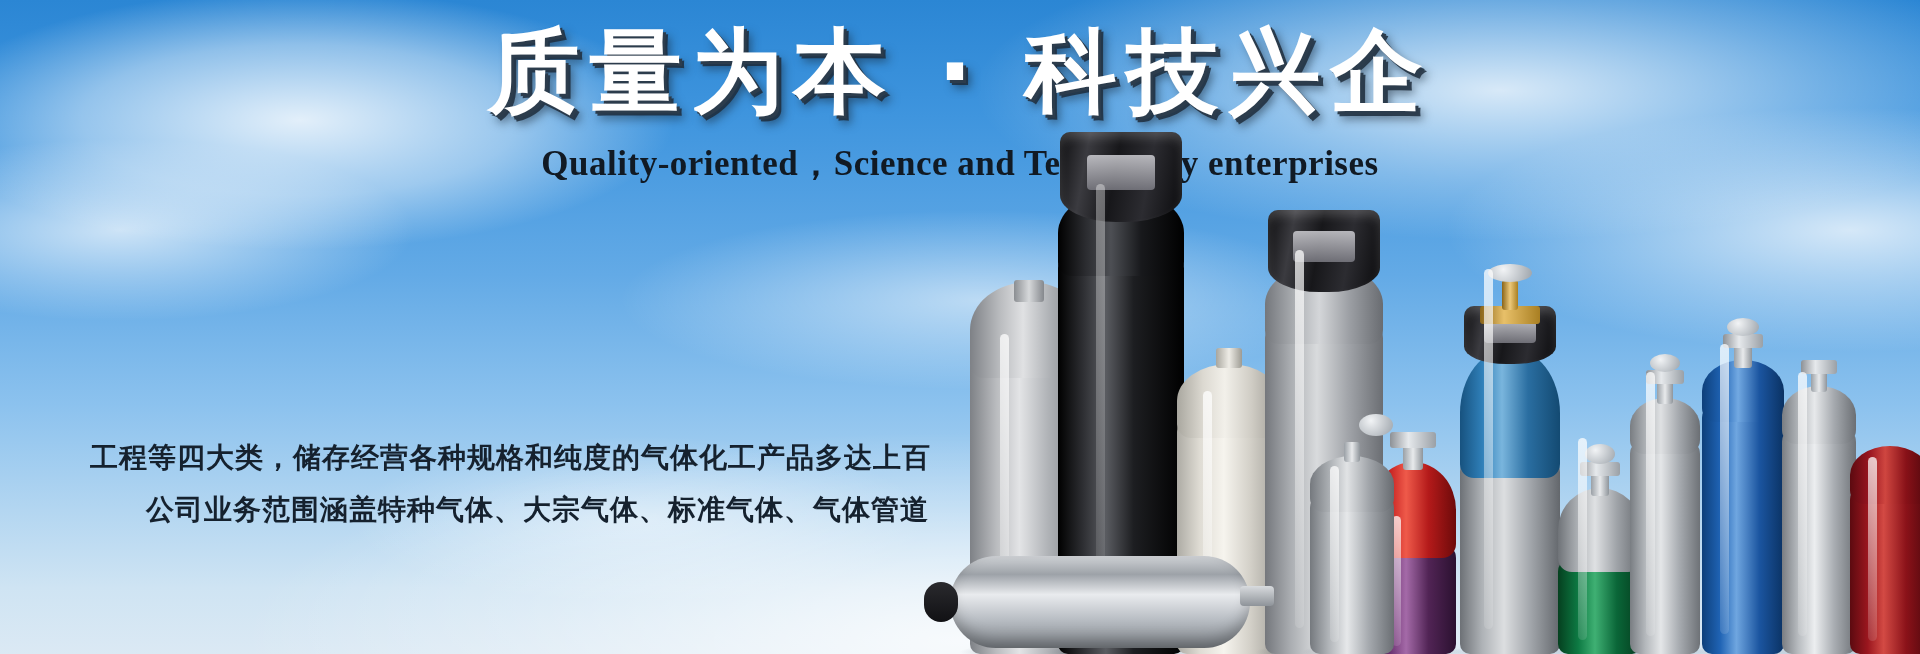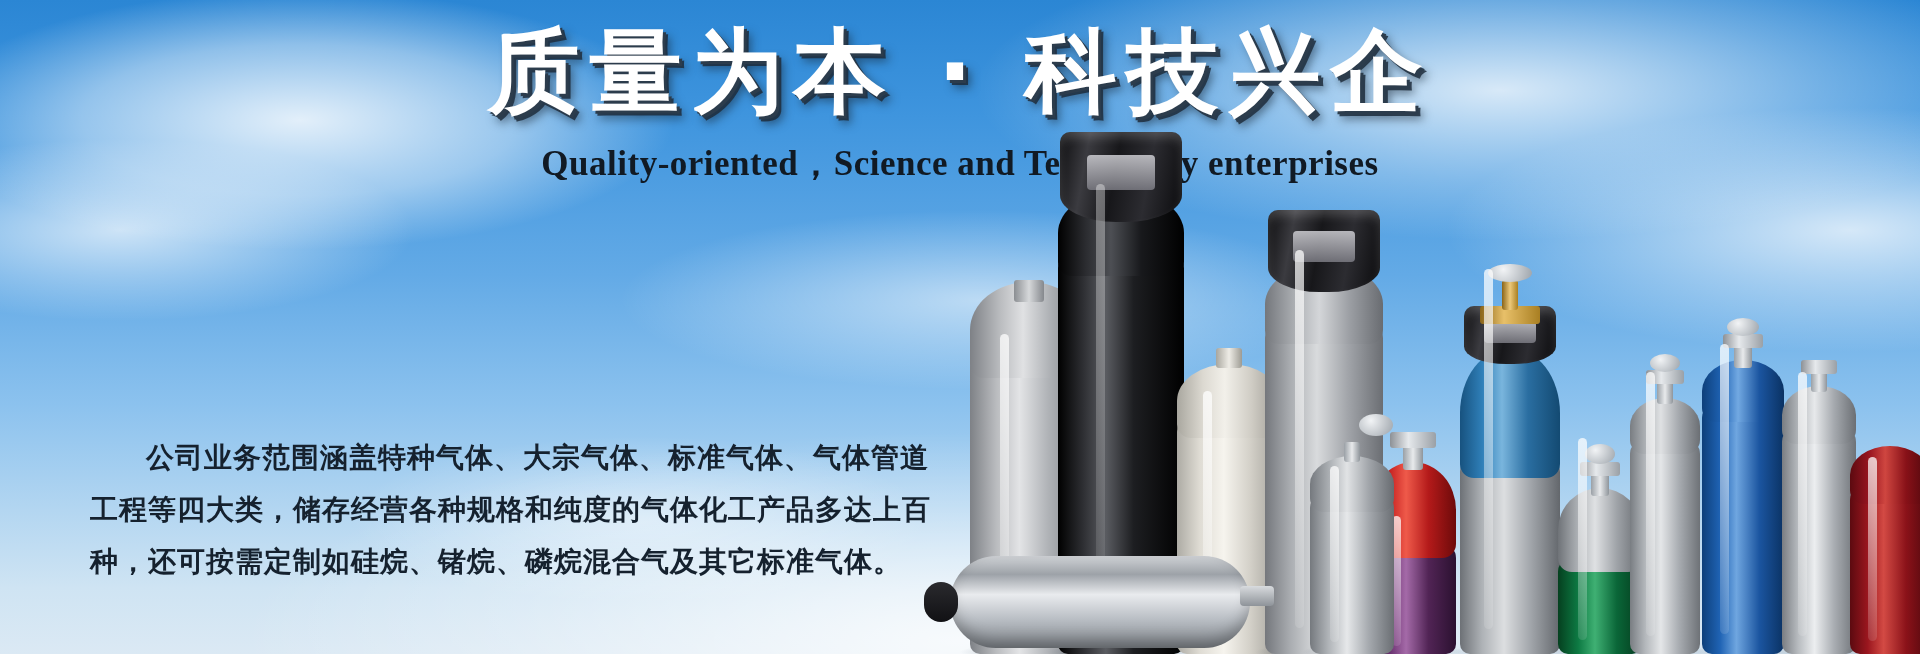--- a/index.html
+++ b/index.html
@@ -144,23 +144,22 @@
 </head>
 <body>
 
 <div id="banner">
 
   <div id="headline-cn">质量为本 · 科技兴企</div>
   <div id="headline-en">Quality-oriented，Science and Technology enterprises</div>
 
 
   <div id="paragraph">
+    <span class="ln">工程等四大类，储存经营各种规格和纯度的气体化工产品多达上百</span>
     <span class="ln indent">公司业务范围涵盖特种气体、大宗气体、标准气体、气体管道</span>
-    <span class="ln">工程等四大类，储存经营各种规格和纯度的气体化工产品多达上百</span>
-    <span class="ln">种，还可按需定制如硅烷、锗烷、磷烷混合气及其它标准气体。</span>
   </div>
 
   <div id="cylinders">
 
     <div class="cyl" style="left:40px;width:118px;height:340px;">
       <div class="shadowbase" style="width:140px;"></div>
       <div class="body" style="height:300px;background:linear-gradient(90deg,#7e8186 0%,#b9bbbe 22%,#e3e4e6 42%,#b0b3b7 66%,#75787d 100%);"></div>
       <div class="shoulder" style="width:118px;height:96px;bottom:276px;background:linear-gradient(90deg,#7e8186 0%,#b9bbbe 25%,#e0e1e3 45%,#a9acb0 70%,#74777c 100%);"></div>
       <div class="neck" style="width:30px;height:22px;bottom:352px;background:linear-gradient(90deg,#8b8e92,#d6d8da,#85888d);"></div>
       <div class="gloss" style="left:30px;"></div>

